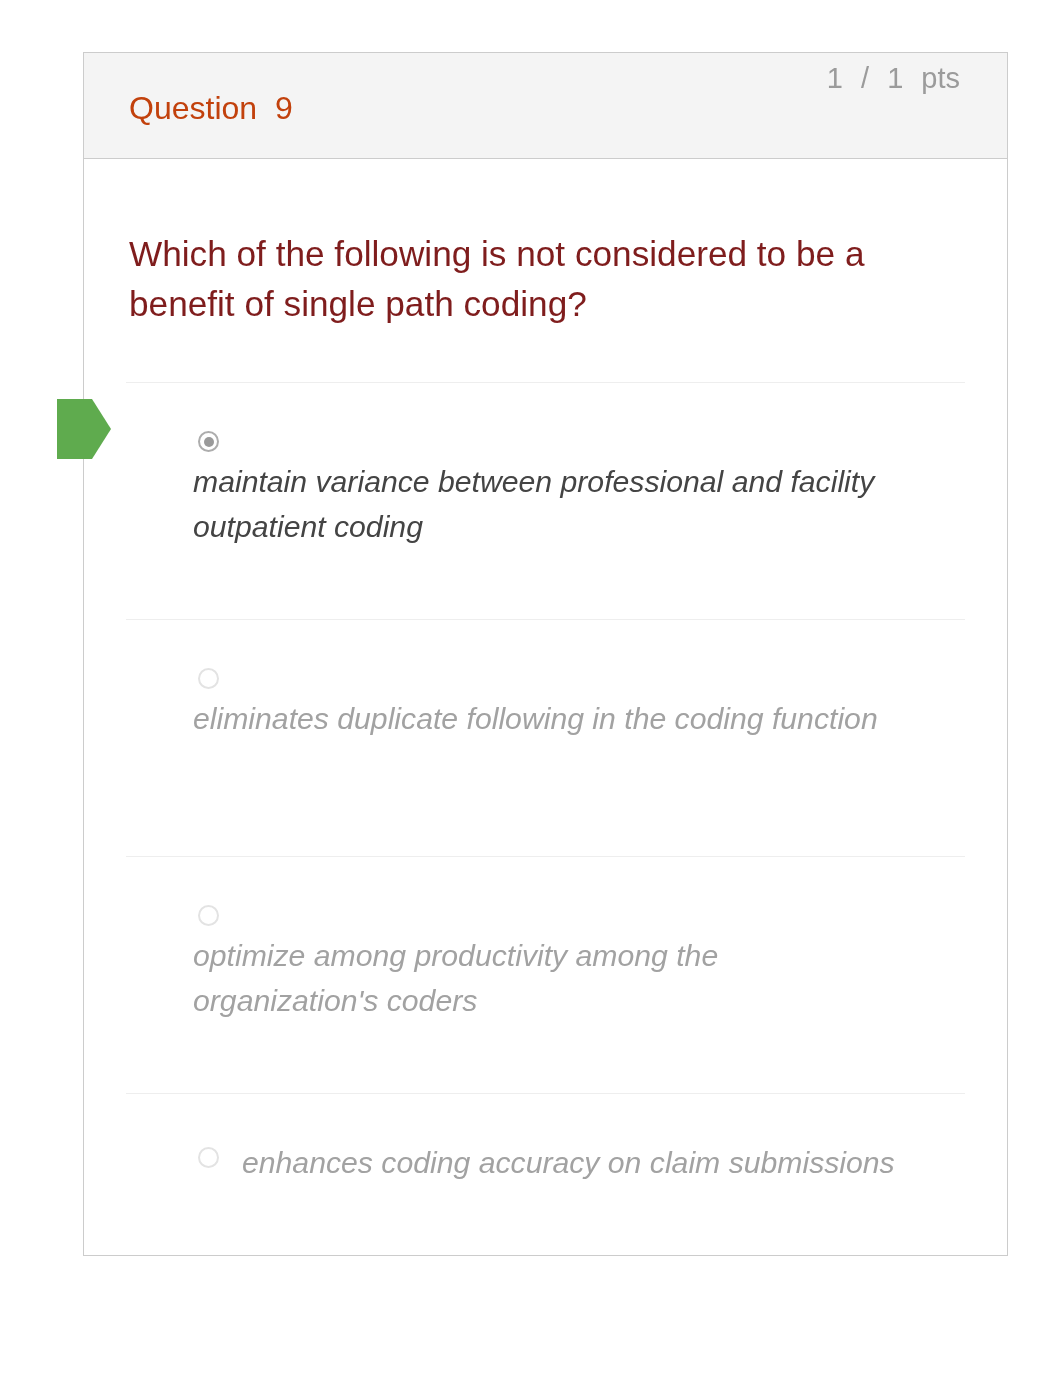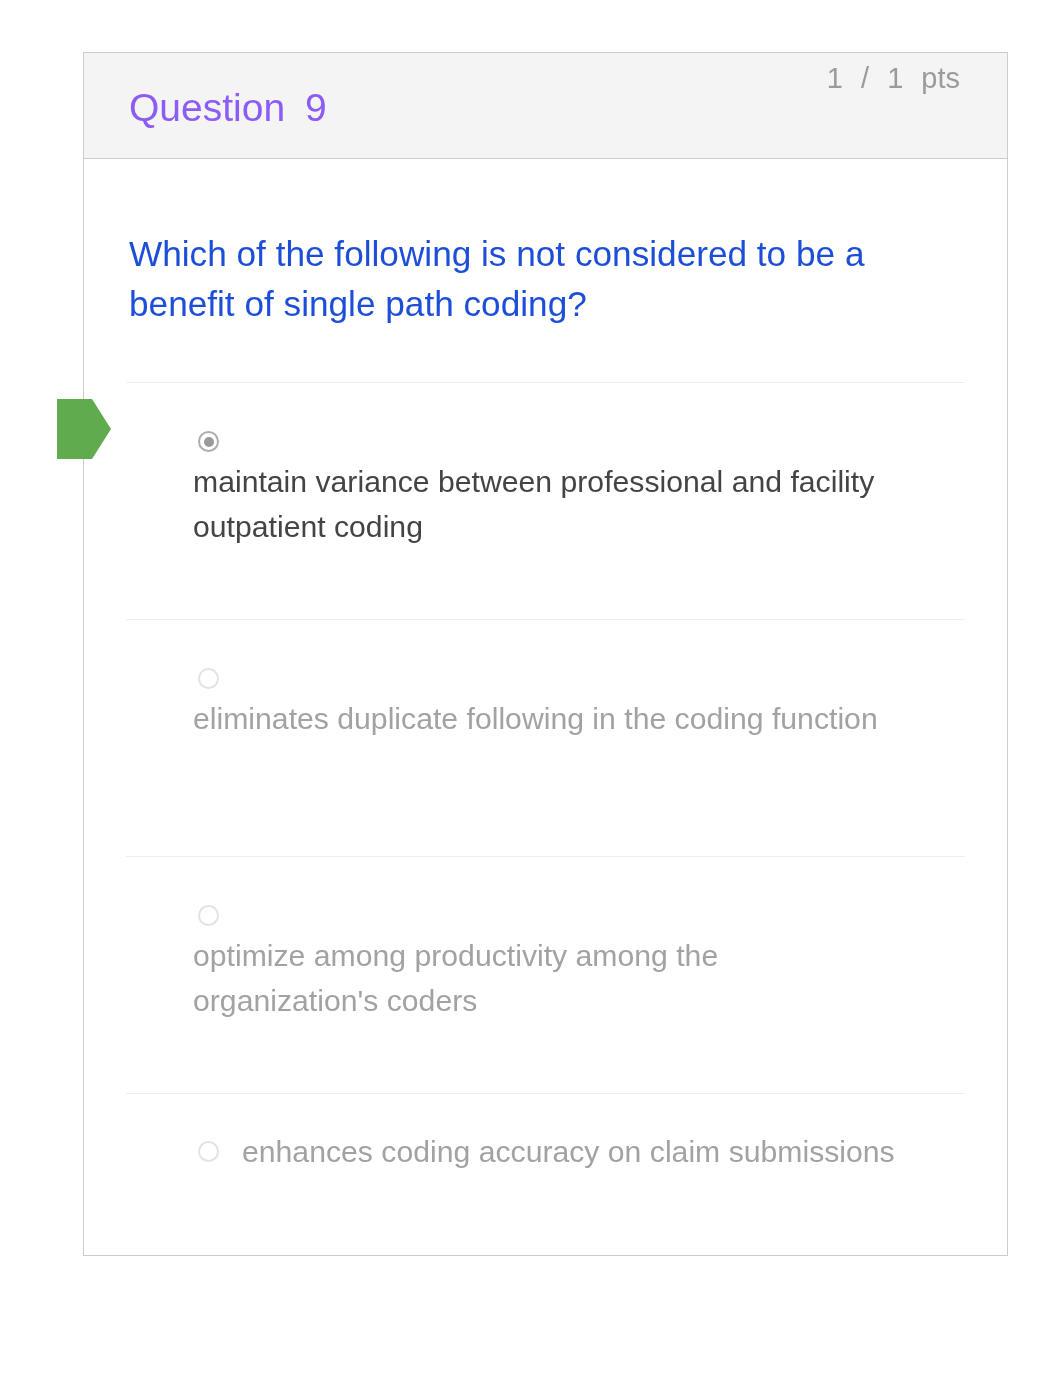--- a/index.html
+++ b/index.html
@@ -8,48 +8,48 @@
        font-family:"Liberation Sans",sans-serif;}
   .page{position:relative;width:1062px;height:1377px;overflow:hidden;background:#ffffff;}
 
   
   .card{position:absolute;left:83px;top:52px;width:925px;height:1204px;
         border:1px solid #cccccc;background:#ffffff;box-sizing:border-box;}
 
   .card-header{position:relative;height:106px;background:#f4f4f4;
                border-bottom:1px solid #cccccc;box-sizing:border-box;}
   .q-name{position:absolute;left:45px;top:31px;
-          font-size:39px;line-height:48px;color:#8b5cf6;word-spacing:9px;
+          font-size:32px;line-height:48px;color:#c2410c;word-spacing:9px;
           white-space:nowrap;}
   .q-pts{position:absolute;right:47px;top:9px;
          font-size:29px;line-height:32px;color:#9b9b9b;word-spacing:10px;
          white-space:nowrap;}
 
   
   .q-text{margin:0;padding:70px 42px 0 45px;font-size:35.2px;line-height:50px;
-          color:#1d4ed8;max-width:770px;box-sizing:content-box;}
+          color:#7f1d1d;max-width:770px;box-sizing:content-box;}
 
   
   .answers{position:absolute;left:42px;top:329px;right:42px;}
   .answer{position:relative;border-top:1px solid #eeeeee;padding:0 0 0 67px;}
-  .answer .inner{position:relative;padding:48px 0 0 0;height:236px;box-sizing:border-box;}
+  .answer .inner{position:relative;padding:48px 0 0 0;height:236px;box-sizing:border-box;font-style:italic;}
   .answer.compact .inner{padding:35px 0 0 0;height:160px;}
 
   .radio{display:inline-block;vertical-align:middle;width:21px;height:21px;border-radius:50%;
          border:2px solid #e3e3e3;background:#ffffff;box-sizing:border-box;position:relative;
          margin-left:5px;}
   .radio.sel{border-color:#adadad;}
   .radio.sel::after{content:"";position:absolute;left:3.5px;top:3.5px;width:10px;height:10px;
                     border-radius:50%;background:#9a9a9a;}
 
   .ans-text{display:block;margin:0;padding:7px 0 0 0;font-size:30.2px;line-height:45px;
             color:#a2a2a2;width:690px;}
   .ans-text.dark{color:#444444;}
   .answer.compact .ans-text{display:inline-block;padding:0 0 0 23px;
-                            vertical-align:middle;width:auto;}
+                            vertical-align:middle;width:auto;margin-top:11px;}
 
   
   .marker{position:absolute;left:57px;top:396px;width:56px;height:66px;z-index:5;}
   .marker svg{display:block;}
 </style>
 </head>
 <body>
 
 <div class="page">
 

